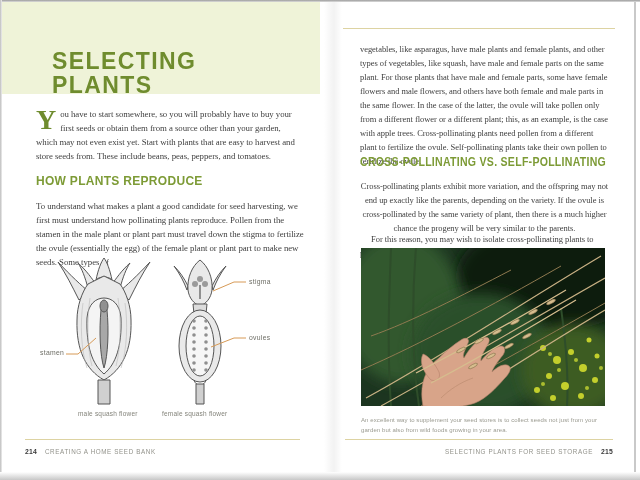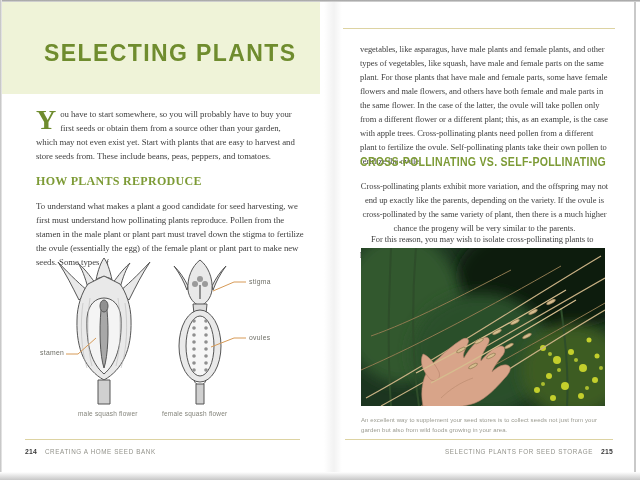--- a/index.html
+++ b/index.html
@@ -8,30 +8,30 @@
   
   .edge-top{position:absolute;left:0;top:0;width:640px;height:2px;background:linear-gradient(#9b9b9b,#dedede);}
   .edge-left{position:absolute;left:0;top:0;width:2px;height:476px;background:linear-gradient(90deg,#bcbcbc,#eeeeee);}
   .edge-right{position:absolute;left:634px;top:2px;width:2px;height:472px;background:#c9c9c9;}
   .edge-bottom{position:absolute;left:0;top:472px;width:640px;height:8px;background:linear-gradient(#ffffff,#c7c7c7);}
   .gutter{position:absolute;left:324px;top:2px;width:18px;height:470px;
           background:linear-gradient(90deg,rgba(0,0,0,0) 0%,rgba(0,0,0,0.05) 55%,rgba(0,0,0,0) 100%);}
 
   
   .title-block{position:absolute;left:2px;top:2px;width:318px;height:92px;background:#eff3d8;}
-  .chapter-title{position:absolute;left:34px;top:31px;margin:8px;
+  .chapter-title{position:absolute;left:34px;top:31px;margin:16px;
       font-size:23px;line-height:24px;font-weight:bold;letter-spacing:1.4px;color:#6f8c2e;}
   .body-copy{position:absolute;color:#3f3f3f;font-family:"Liberation Serif",serif;
       font-size:8.8px;line-height:14px;letter-spacing:-0.05px;text-align:left;}
   .intro{left:36px;top:98px;width:268px;}
   .dropcap{float:left;color:#6f8c2e;font-family:"Liberation Serif",serif;font-weight:bold;
       font-size:28px;line-height:24px;margin:1px 4px 0 0;}
   .sec-heading{position:absolute;margin:0;font-size:12px;font-weight:bold;letter-spacing:0.3px;
       color:#7d9b36;white-space:nowrap;}
-  .heading-left{left:36px;top:174px;font-family:Liberation Serif, serif;}
+  .heading-left{left:36px;top:174px;}
   .how-text{left:36px;top:190px;width:268px;}
 
   
   .figure-svg{position:absolute;left:30px;top:258px;width:285px;height:150px;}
   .fig-label{position:absolute;font-size:6.8px;color:#6e6e66;letter-spacing:0.3px;}
   .fig-caption{position:absolute;font-size:6.5px;color:#83837a;letter-spacing:0.2px;}
 
   .footer-rule{position:absolute;height:1px;background:#ddd3a2;}
   .rule-left{left:25px;top:439px;width:275px;}
   .rule-right{left:345px;top:439px;width:268px;}

